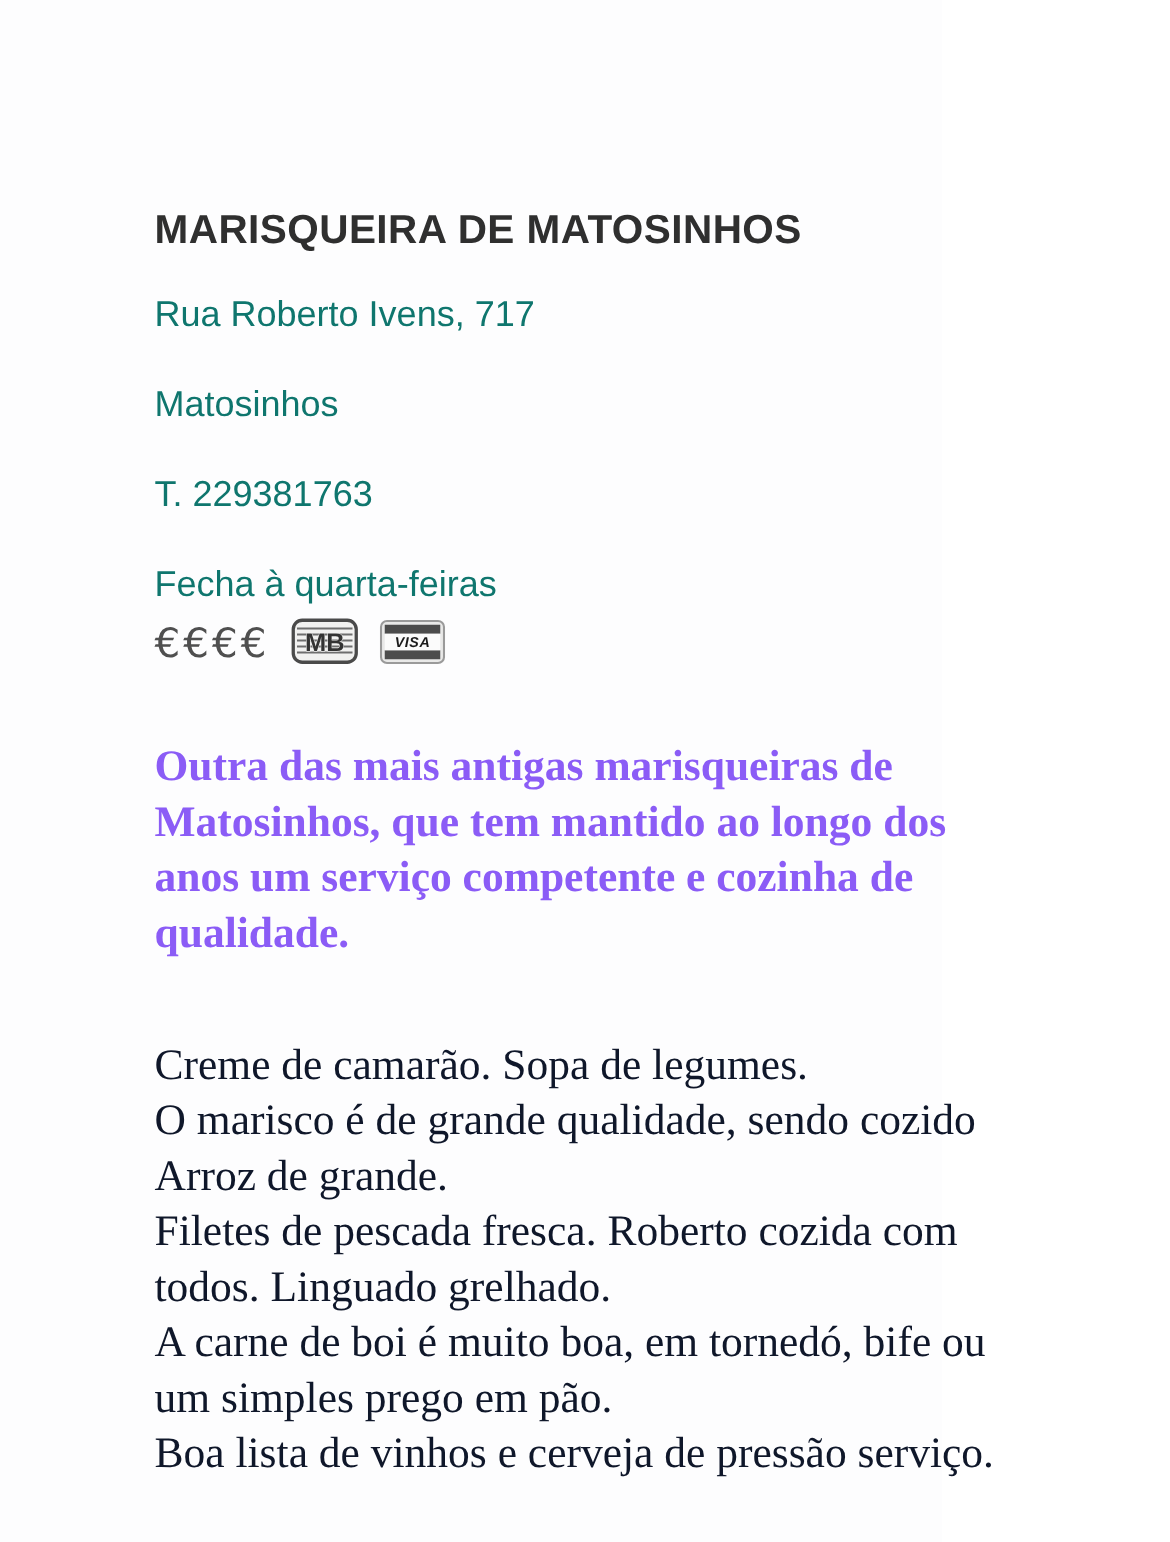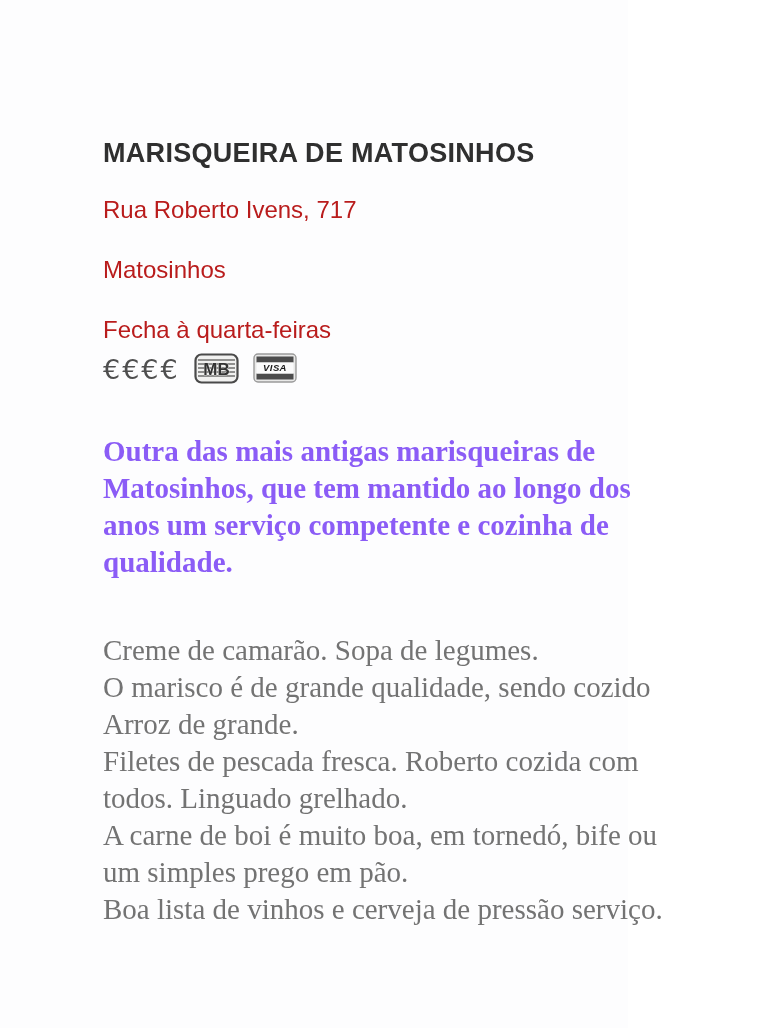--- a/index.html
+++ b/index.html
@@ -24,21 +24,21 @@
     font-size: 27px;
     line-height: 30px;
     letter-spacing: 0.3px;
     color: #2f2f2f;
     margin: 0 0 10px 0;
   }
   .info-line {
     font-family: "Liberation Sans", sans-serif;
     font-size: 24px;
     line-height: 36px;
-    color: #b91c1c;
+    color: #0f766e;
     white-space: nowrap;
     margin-top: 24px;
   }
   .price-row {
     margin-top: 5px;
     height: 34px;
     display: flex;
     align-items: center;
     gap: 14px;
   }
@@ -58,35 +58,36 @@
     line-height: 37px;
     color: #8b5cf6;
   }
   .description .line { white-space: nowrap; }
   .review {
     margin-top: 51px;
     font-family: "Liberation Serif", serif;
     font-weight: 400;
     font-size: 29px;
     line-height: 37px;
-    color: #737373;
+    color: #0f172a;
   }
   .review .line { white-space: nowrap; }
 </style>
 </head>
 <body>
 
 <div class="page">
 
   <h1 class="listing-name">MARISQUEIRA DE MATOSINHOS</h1>
 
   <div class="info-line">Rua Roberto Ivens, 717</div>
 
   <div class="info-line">Matosinhos</div>
 
+  <div class="info-line">T. 229381763</div>
 
   <div class="info-line">Fecha à quarta-feiras</div>
 
   <div class="price-row">
     <span class="price-rating">€€€€</span>
 
     <span class="pay-icon">
       <svg width="45" height="31" viewBox="0 0 45 31" xmlns="http://www.w3.org/2000/svg">
         <rect x="1.5" y="1.5" width="42" height="28" rx="6" fill="#f1f1f0" stroke="#4a4a4a" stroke-width="2.2"></rect>
         <g stroke="#6e6e6e" stroke-width="1.4">

